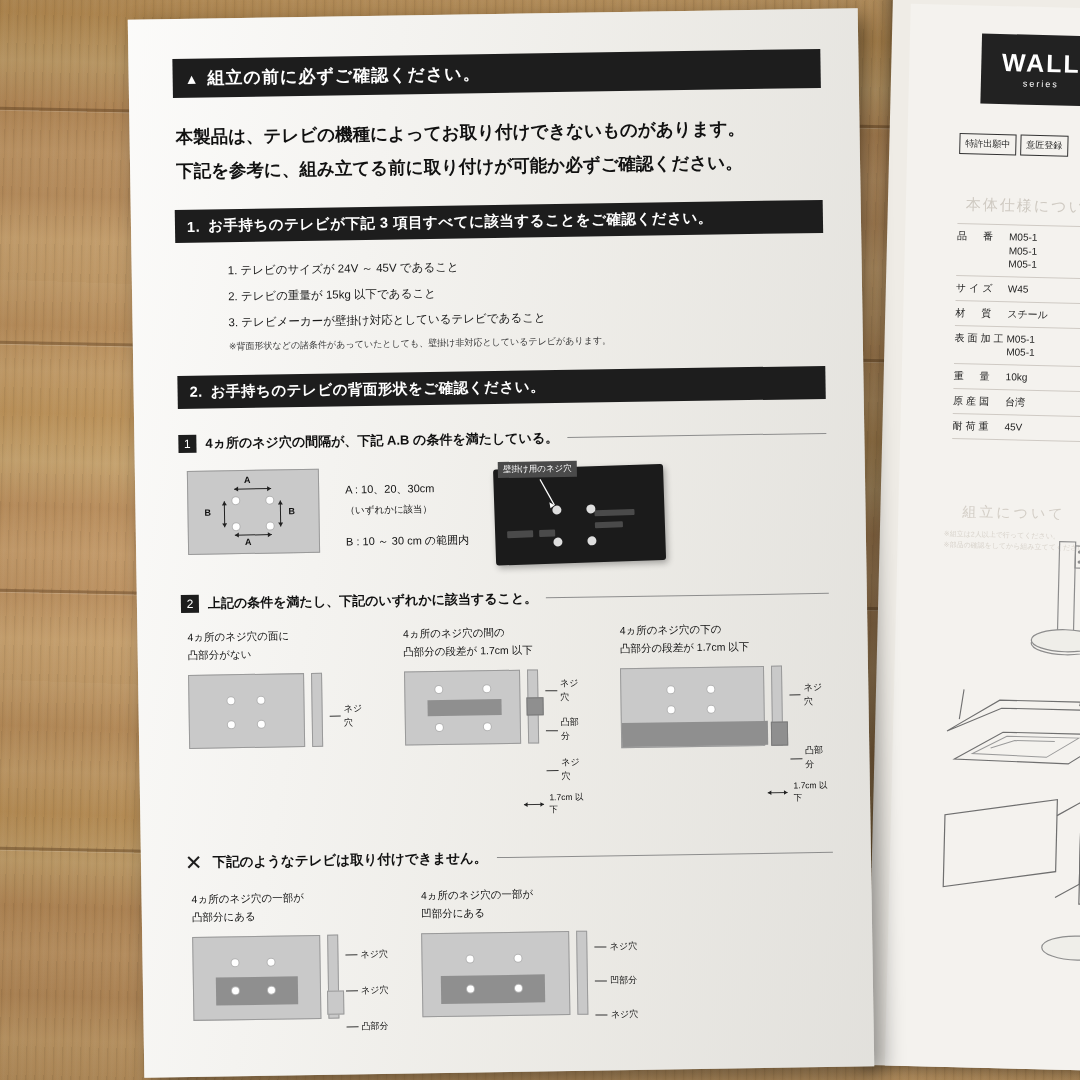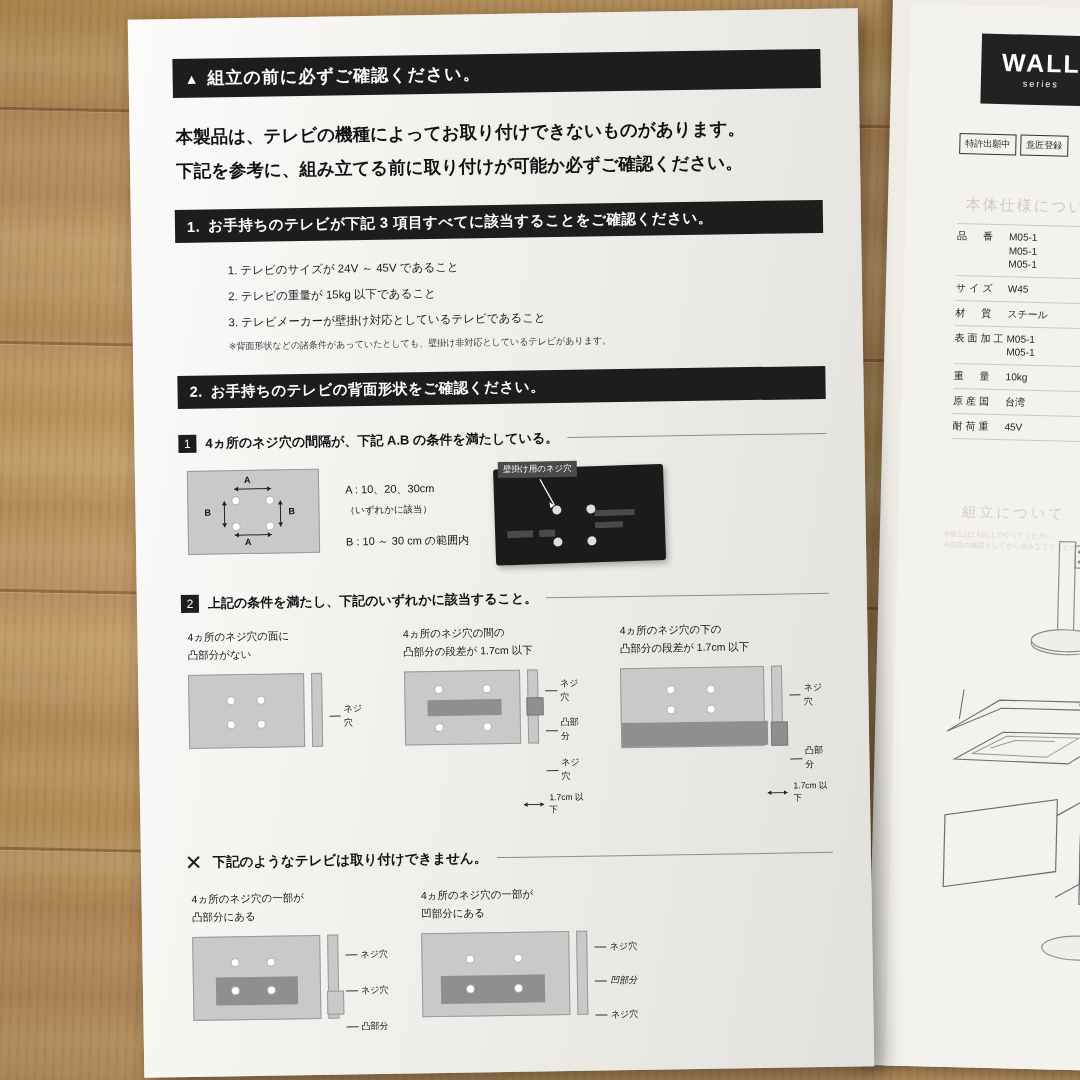--- a/index.html
+++ b/index.html
@@ -443,21 +443,21 @@
             <div class="h" style="left:92px;top:52px;"></div>
           </div>
           <div style="position:relative;">
             <div class="sideplate" style="height:82px;"></div>
           </div>
           <div class="leadlabels" style="padding-top:8px;">
             <div class="lbl">
               <span class="dash"></span>
               <span>ネジ穴</span>
             </div>
-            <div class="lbl" style="margin-top:20px;font-style:italic;">
+            <div class="lbl" style="margin-top:20px;">
               <span class="dash"></span>
               <span>凹部分</span>
             </div>
             <div class="lbl" style="margin-top:20px;">
               <span class="dash"></span>
               <span>ネジ穴</span>
             </div>
           </div>
         </div>
       </div>

